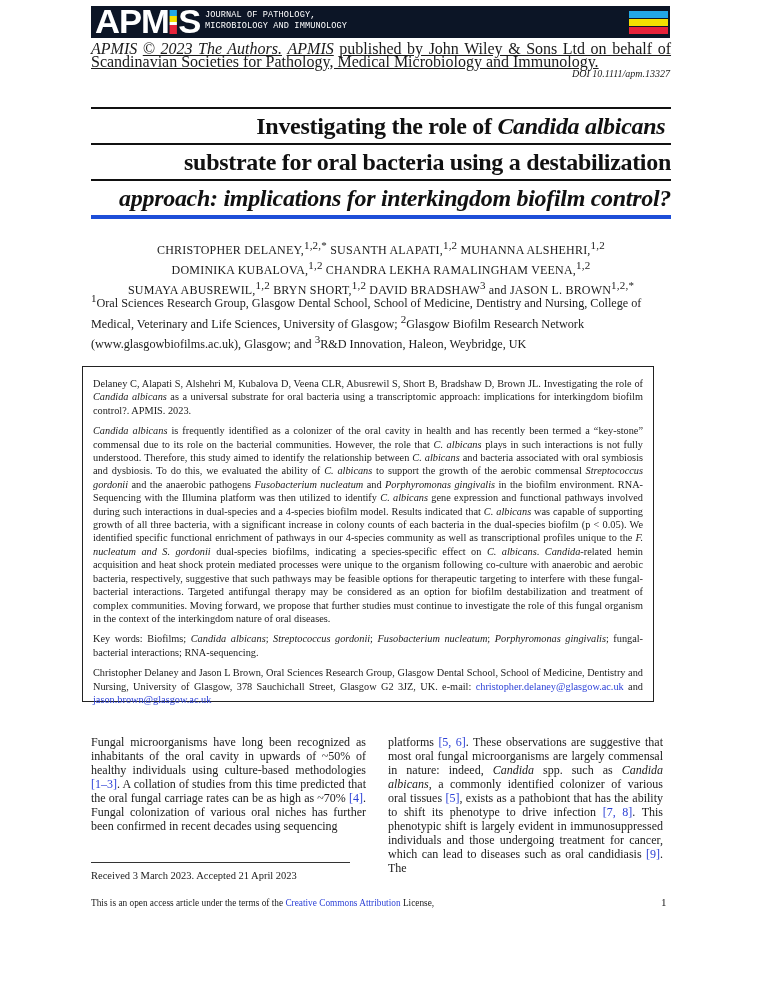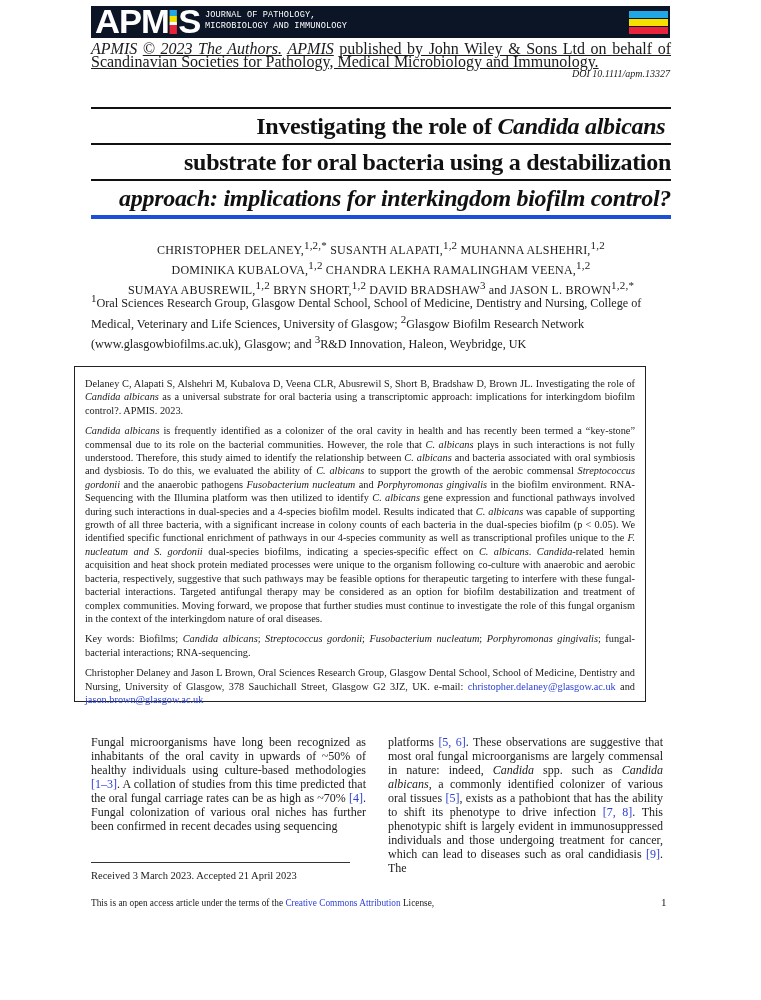--- a/index.html
+++ b/index.html
@@ -23,21 +23,21 @@
   .doi { right:91px; top:68px; font-size:10px; font-style:italic; }
   
   .title { left:91px; top:107px; width:580px; }
   .title .tl { border-top:2px solid #111; height:34px; display:flex; align-items:center; justify-content:flex-end;
           font-weight:bold; font-size:24px; letter-spacing:-0.3px; color:#111; white-space:nowrap; }
   .title .tl:last-child { border-bottom:4px solid #1d4ed8;font-style:italic; }
   .authors { left:91px; top:238px; width:580px; text-align:center; font-size:12px; line-height:15px; letter-spacing:0.2px; }
   .authors sup, .affil sup { font-size:11px; }
   .affil { left:91px; top:291px; width:580px; text-align:left; font-size:12.2px; line-height:15.5px; }
   
-  .box { left:74px; top:366px; width:572px; height:336px; border:1px solid #222; box-sizing:border-box; }
+  .box { left:82px; top:366px; width:572px; height:336px; border:1px solid #222; box-sizing:border-box; }
   .box-inner { position:absolute; left:10px; top:10px; right:10px; font-size:10.3px; line-height:13.4px; text-align:justify; }
   .box-inner p { margin:0 0 7px 0; }
   .box-inner i { font-style:italic; }
   a.lnk { color:#2a3fd6; text-decoration:none; }
   
   .col { top:735px; width:275px; font-size:12px; line-height:14px; text-align:justify; }
   .col i { font-style:italic; }
   .col-left { left:91px; }
   .col-right { left:388px; }
   .rule { left:91px; top:862px; width:259px; border-top:1px solid #333; }

